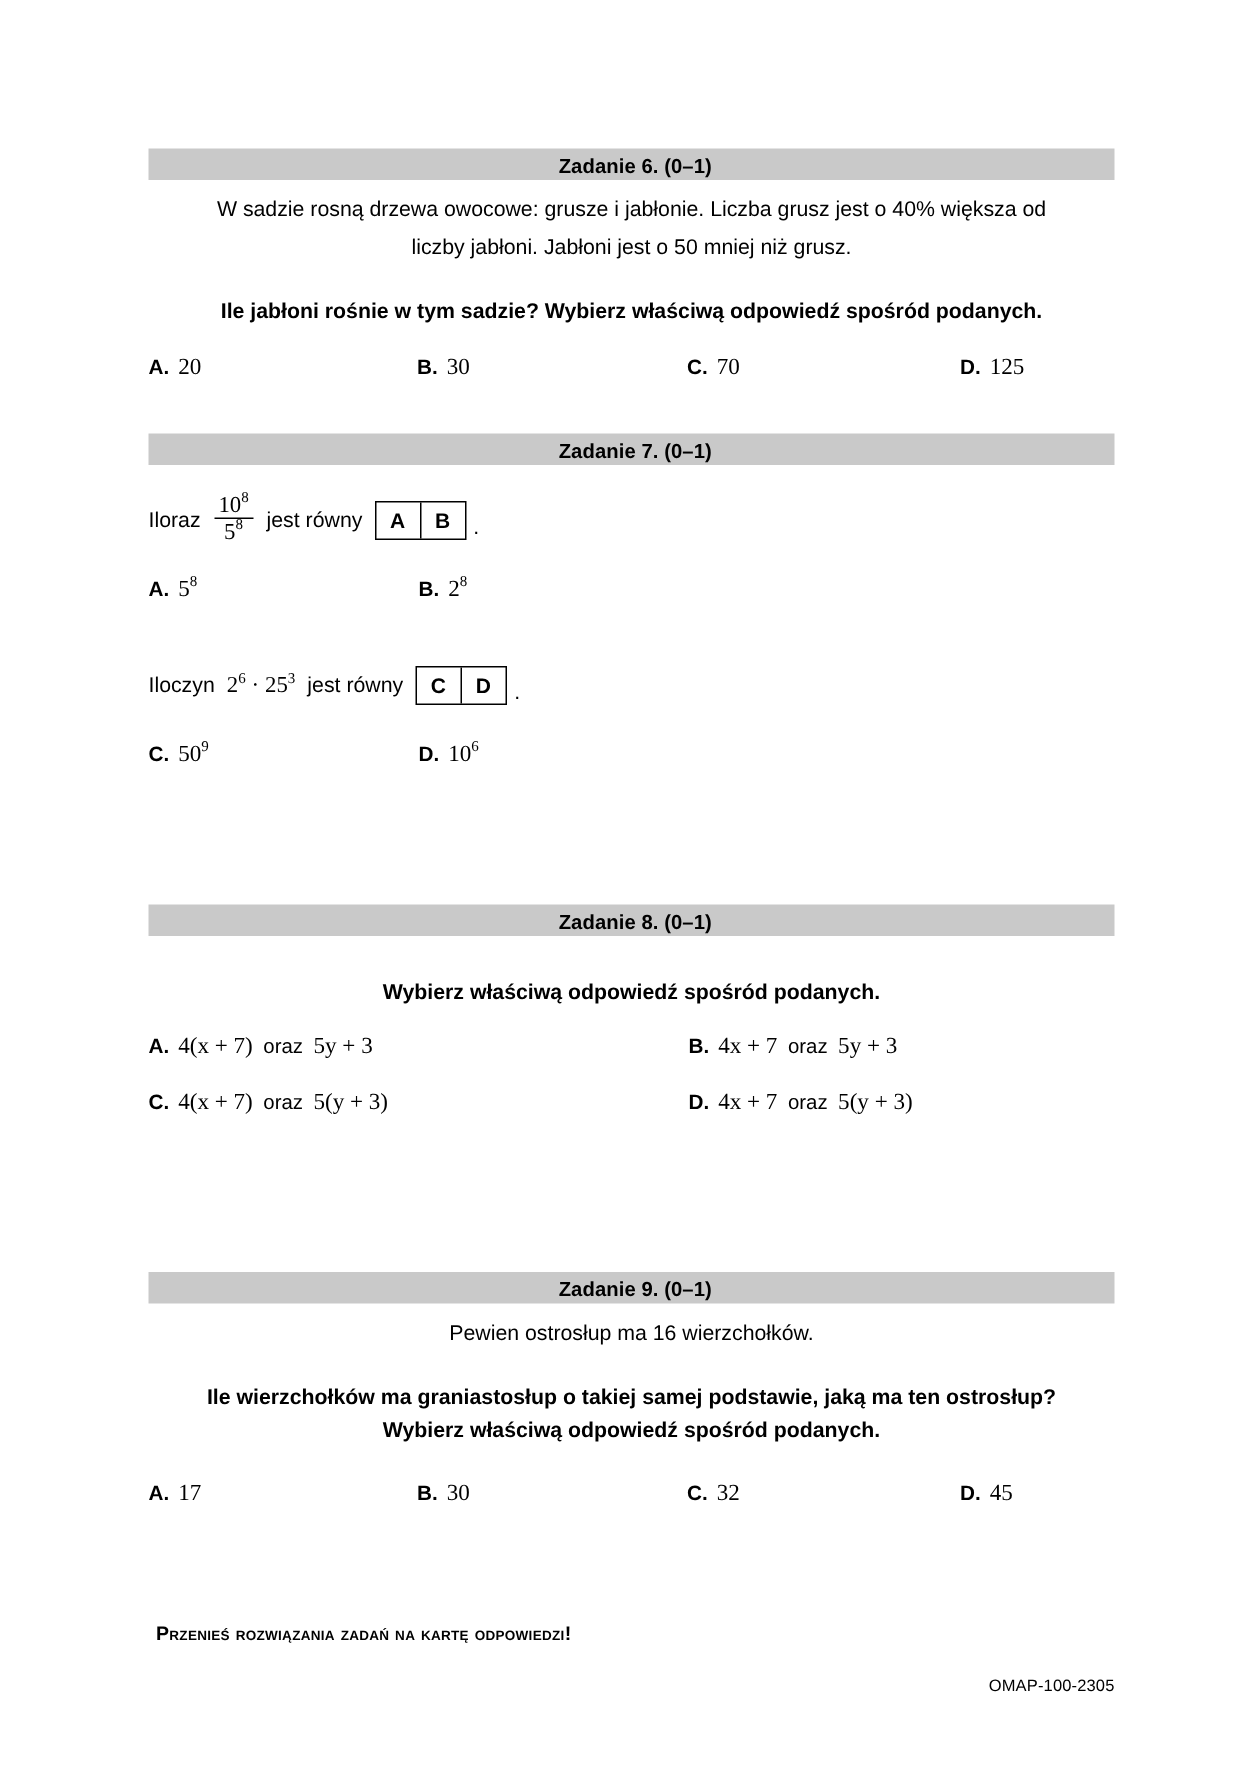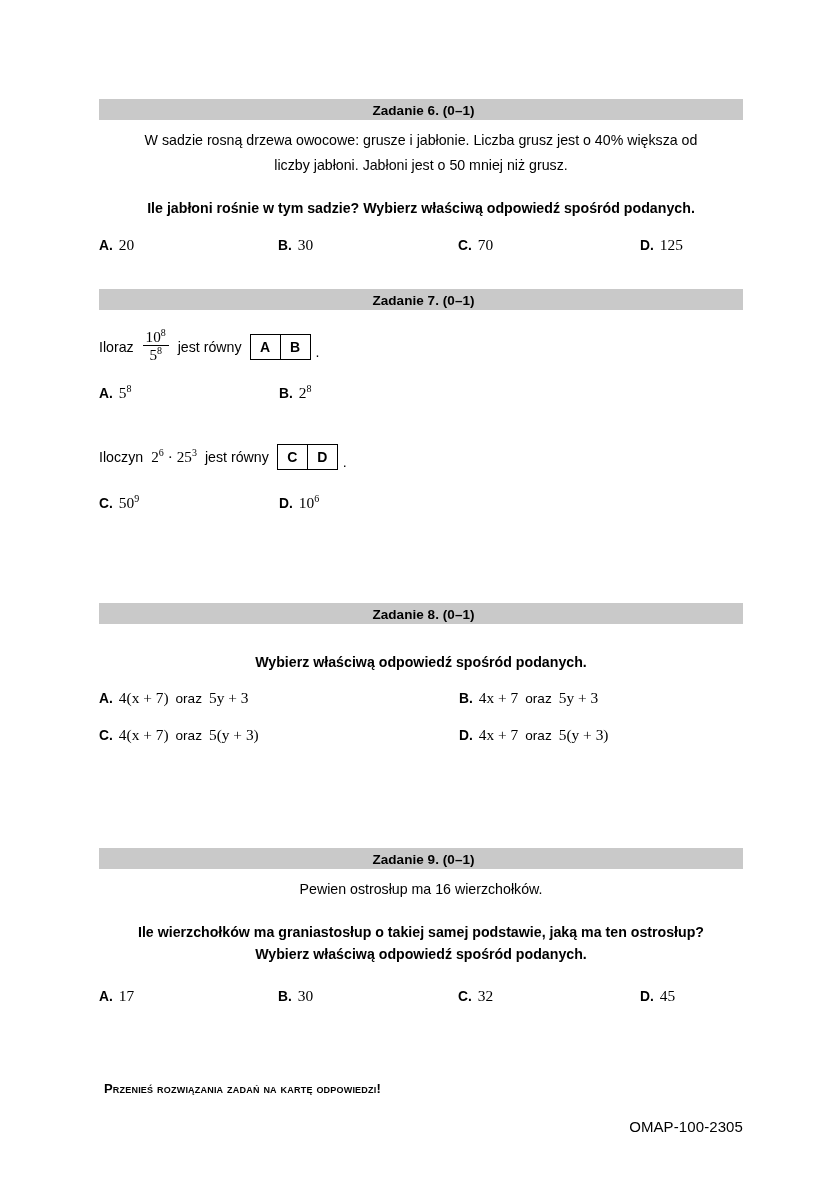--- a/index.html
+++ b/index.html
@@ -169,21 +169,21 @@
     left: 0;
     top: 1118px;
     width: 644px;
     text-align: center;
     font-size: 13.6px;
   }
   .footer-code {
     position: absolute;
     right: 0px;
     top: 1118px;
-    font-size: 15px;
+    font-size: 11px;
     font-variant: small-caps;
     letter-spacing: 0.1px;
   }
 
   
   .task { position: absolute; left: 0; width: 644px; text-align: center; }
   #task6 { top: 99px; }
   #task7 { top: 289px; }
   #task8 { top: 603px; }
   #task9 { top: 848px; }

